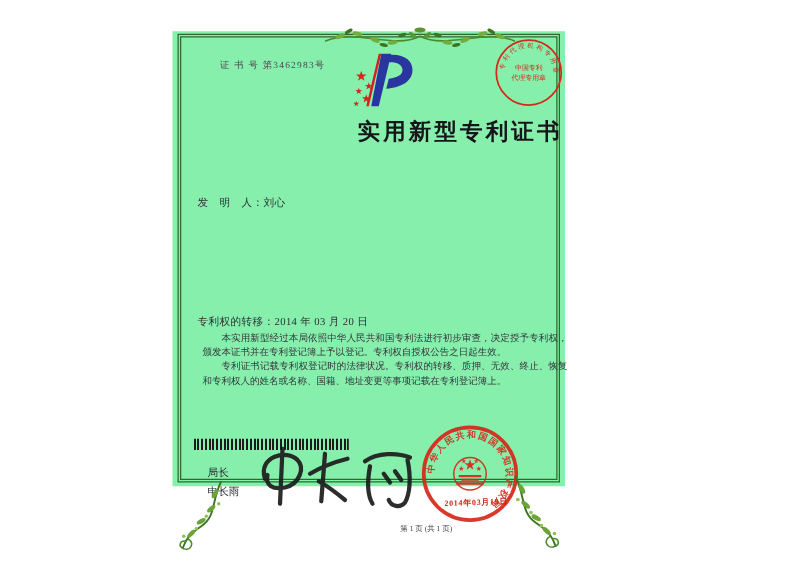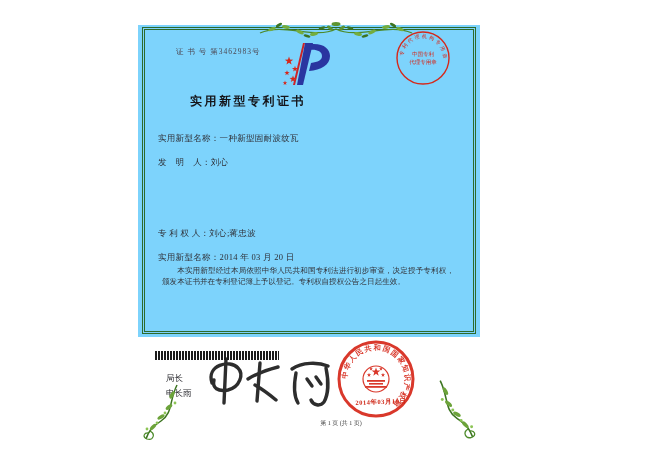--- a/index.html
+++ b/index.html
@@ -1,24 +1,24 @@
 <!DOCTYPE html>
 <html><head>
 <meta charset="utf-8">
 <style>
   html,body{margin:0;padding:0;background:#ffffff;}
   .stage{position:relative;width:645px;height:450px;background:#ffffff;overflow:hidden;
          font-family:"Liberation Serif","DejaVu Serif",serif;}
-  .paper{position:absolute;left:138px;top:25px;width:314px;height:312px;background:#7dd3fc;padding-left:28px;}
+  .paper{position:absolute;left:138px;top:25px;width:314px;height:364px;background:#86efac;}
   .frame{position:absolute;left:4px;top:2px;right:4px;bottom:3px;border:3px double #2d6a2b;}
   .certno{position:absolute;left:38px;top:22px;font-size:7.5px;color:#4c4752;letter-spacing:1px;white-space:nowrap;}
   .logo{position:absolute;left:143px;top:16px;}
   .agseal{position:absolute;left:256px;top:4px;}
-  .title{position:absolute;left:52px;top:68px;width:260px;text-align:left;
-         font-size:12px;font-weight:bold;letter-spacing:2.5px;color:#15151a;white-space:nowrap;}
+  .title{position:absolute;left:52px;top:68px;width:260px;text-align:right;
+         font-size:18px;font-weight:bold;letter-spacing:2.5px;color:#15151a;white-space:nowrap;}
   .fieldrow{position:absolute;left:20px;font-size:8.5px;color:#2e2f36;white-space:nowrap;letter-spacing:.3px;}
   .f0{top:108px}.f1{top:132px}.f2{top:156px}.f3{top:180px}.f4{top:203px}.f5{top:227px}
   .paras{position:absolute;left:12px;top:240px;width:292px;font-size:7.6px;line-height:11.2px;
          color:#33343a;text-align:justify;margin-left:12px;}
   .paras p{margin:0;text-indent:2em;}
   .barcode{position:absolute;left:17px;top:326px;width:124px;height:9px;
            background:repeating-linear-gradient(90deg,#1b1b1b 0px,#1b1b1b 1.6px,transparent 1.6px,transparent 2.8px,
            #1b1b1b 2.8px,#1b1b1b 4.6px,transparent 4.6px,transparent 6px);}
   .director{position:absolute;left:28px;top:346px;font-size:8.5px;font-weight:normal;color:#26262b;line-height:15px;}
   .sig{position:absolute;left:60px;top:328px;}
@@ -94,35 +94,30 @@
       <path id="agArc" d="M9,29 A20,20 0 1 1 49,29 A20,20 0 1 1 9,29" fill="none"></path>
       <text font-size="5" fill="#d6281a" letter-spacing="2">
         <textPath href="#agArc" startOffset="2">专利代理机构专用章</textPath>
       </text>
       <text x="29" y="27" text-anchor="middle" font-size="5.5" fill="#d6281a">中国专利</text>
       <text x="29" y="35" text-anchor="middle" font-size="5.5" fill="#d6281a">代理专用章</text>
     </svg>
 
     <div class="title">实用新型专利证书</div>
 
-    <div class="fieldrow f0">
-      <span class="lab">实用新型名称：</span><span>一种新型固耐波纹瓦</span>
-    </div>
     <div class="fieldrow f1">
       <span class="lab">发　明　人：</span><span>刘心</span>
     </div>
-    <div class="fieldrow f4">
-      <span class="lab">专 利 权 人：</span><span>刘心;蒋忠波</span>
-    </div>
     <div class="fieldrow f5">
-      <span class="lab">实用新型名称：</span><span>2014 年 03 月 20 日</span>
+      <span class="lab">专利权的转移：</span><span>2014 年 03 月 20 日</span>
     </div>
 
     <div class="paras">
       <p>本实用新型经过本局依照中华人民共和国专利法进行初步审查，决定授予专利权，颁发本证书并在专利登记簿上予以登记。专利权自授权公告之日起生效。</p>
+      <p>专利证书记载专利权登记时的法律状况。专利权的转移、质押、无效、终止、恢复和专利权人的姓名或名称、国籍、地址变更等事项记载在专利登记簿上。</p>
     </div>
 
     <div class="barcode"></div>
 
     <div class="director">
       <div>局长</div>
       <div>申长雨</div>
     </div>
 
     <svg class="sig" width="140" height="62" viewBox="0 0 140 62">

